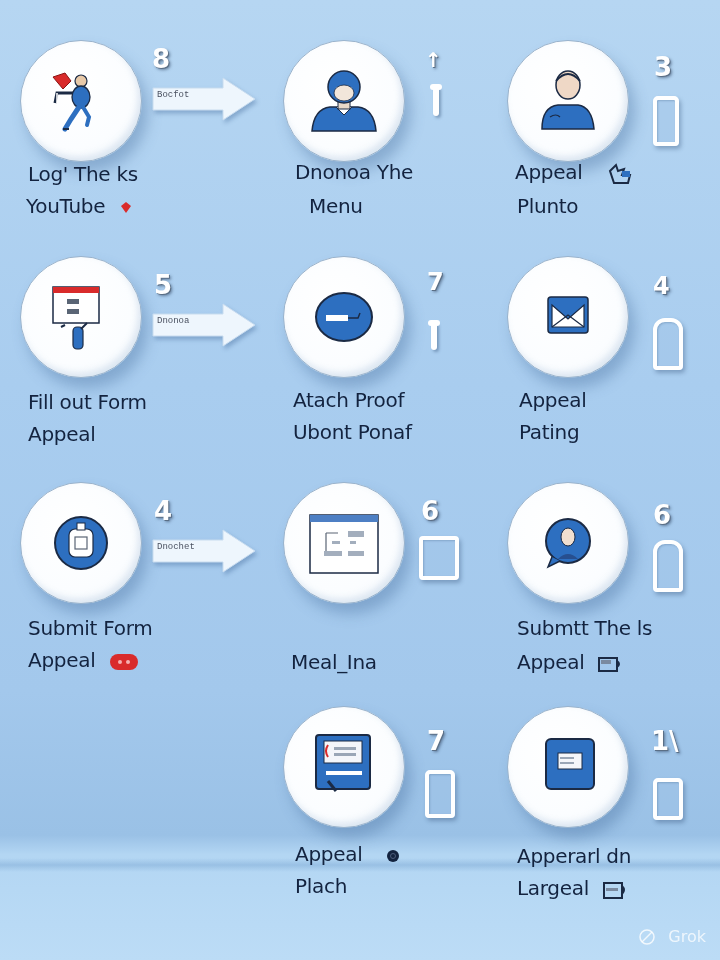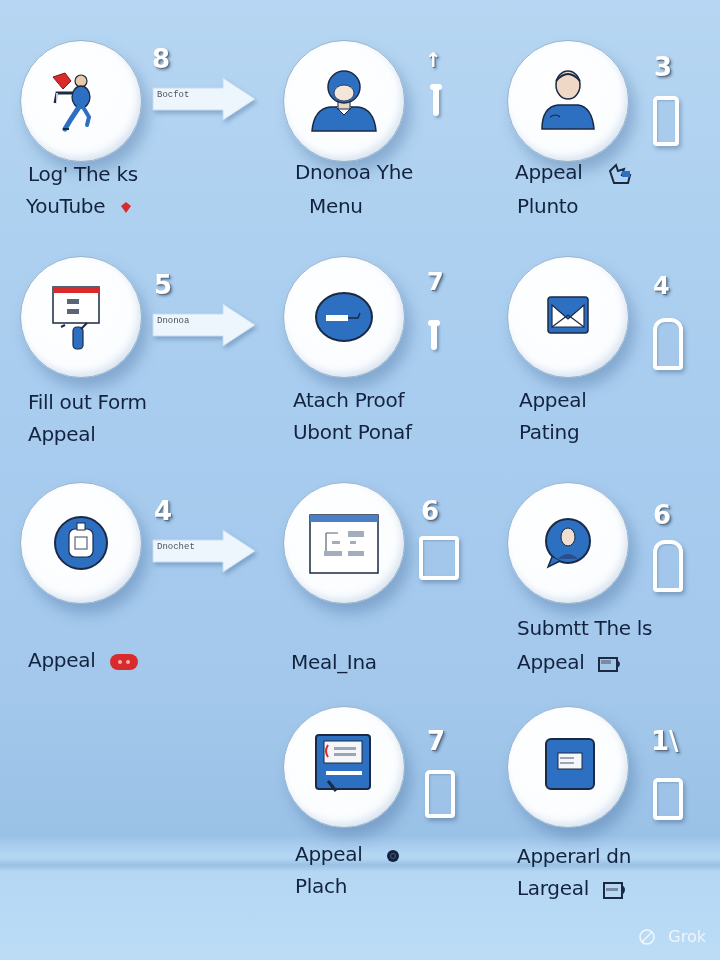--- a/index.html
+++ b/index.html
@@ -193,20 +193,21 @@
       <rect x="32" y="32" width="12" height="12" fill="none" stroke="#5a6575" stroke-width="1.2"></rect>
     </svg>
   </div>
   <div class="num" style="left:134px;top:14px;">4</div>
   <div class="arrow" style="left:133px;top:46px;">
     <svg viewBox="0 0 104 46">
       <path d="M0 12 H70 V2 L102 23 L70 44 V34 H0 Z" fill="#eef6fd" stroke="#c8dcef" stroke-width="1" filter="drop-shadow(2px 3px 2px rgba(50,90,140,0.35))"></path>
     </svg>
     <span class="atext">Dnochet</span>
   </div>
+  <div class="label" style="left:8px;top:130px;">Submit  Form</div>
   <div class="label" style="left:8px;top:162px;">
     <span>Appeal</span>
     <svg class="badge" width="30" height="20" viewBox="0 0 30 20">
         <rect x="1" y="2" width="28" height="16" rx="8" fill="#d92b2b"></rect>
         <circle cx="11" cy="10" r="2" fill="#f6b0b0"></circle>
         <circle cx="19" cy="10" r="2" fill="#f6b0b0"></circle>
       </svg>
   </div>
 </div>
 

